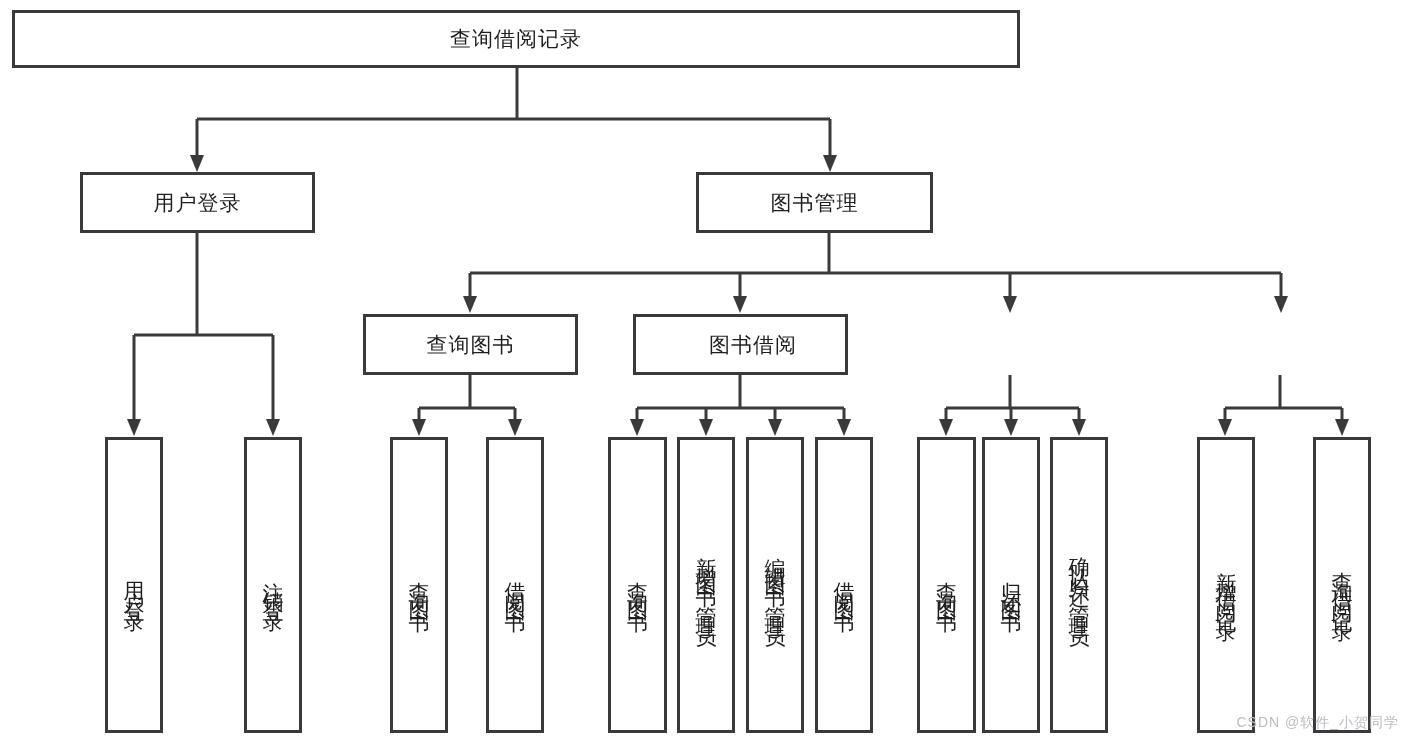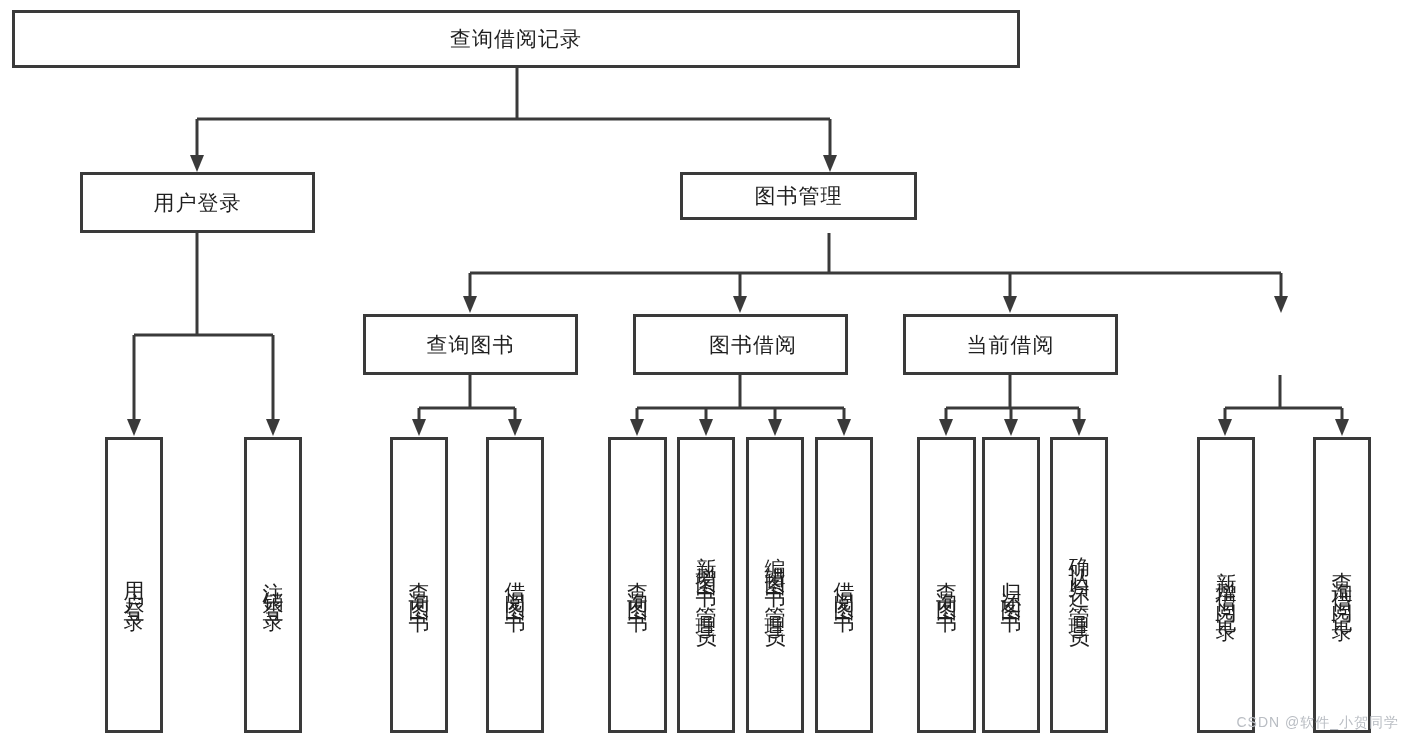--- a/index.html
+++ b/index.html
@@ -127,25 +127,24 @@
       <polygon points="1072,419 1086,419 1079,436"></polygon>
 
       <polygon points="1218,419 1232,419 1225,436"></polygon>
       <polygon points="1335,419 1349,419 1342,436"></polygon>
     </g>
   </svg>
 
   <div class="node" style="left:12px;top:10px;width:1008px;height:58px;">查询借阅记录</div>
 
   <div class="node" style="left:80px;top:172px;width:235px;height:61px;">用户登录</div>
-  <div class="node" style="left:680px;top:172px;width:237px;height:48px;">图书管理</div>
+  <div class="node" style="left:696px;top:172px;width:237px;height:61px;">图书管理</div>
 
   <div class="node" style="left:363px;top:314px;width:215px;height:61px;">查询图书</div>
   <div class="node" style="left:633px;top:314px;width:215px;height:61px;padding-left:25px;">图书借阅</div>
-  <div class="node" style="left:903px;top:314px;width:215px;height:61px;">当前借阅</div>
 
   <div class="node vert" style="left:105px;top:437px;width:58px;height:296px;">用户登录</div>
   <div class="node vert" style="left:244px;top:437px;width:58px;height:296px;">注销登录</div>
 
   <div class="node vert" style="left:390px;top:437px;width:58px;height:296px;">查询图书</div>
   <div class="node vert" style="left:486px;top:437px;width:58px;height:296px;">借阅图书</div>
 
   <div class="node vert" style="left:608px;top:437px;width:59px;height:296px;">查询图书</div>
   <div class="node vert" style="left:677px;top:437px;width:58px;height:296px;">新增图书（管理员）</div>
   <div class="node vert" style="left:746px;top:437px;width:58px;height:296px;">编辑图书（管理员）</div>

